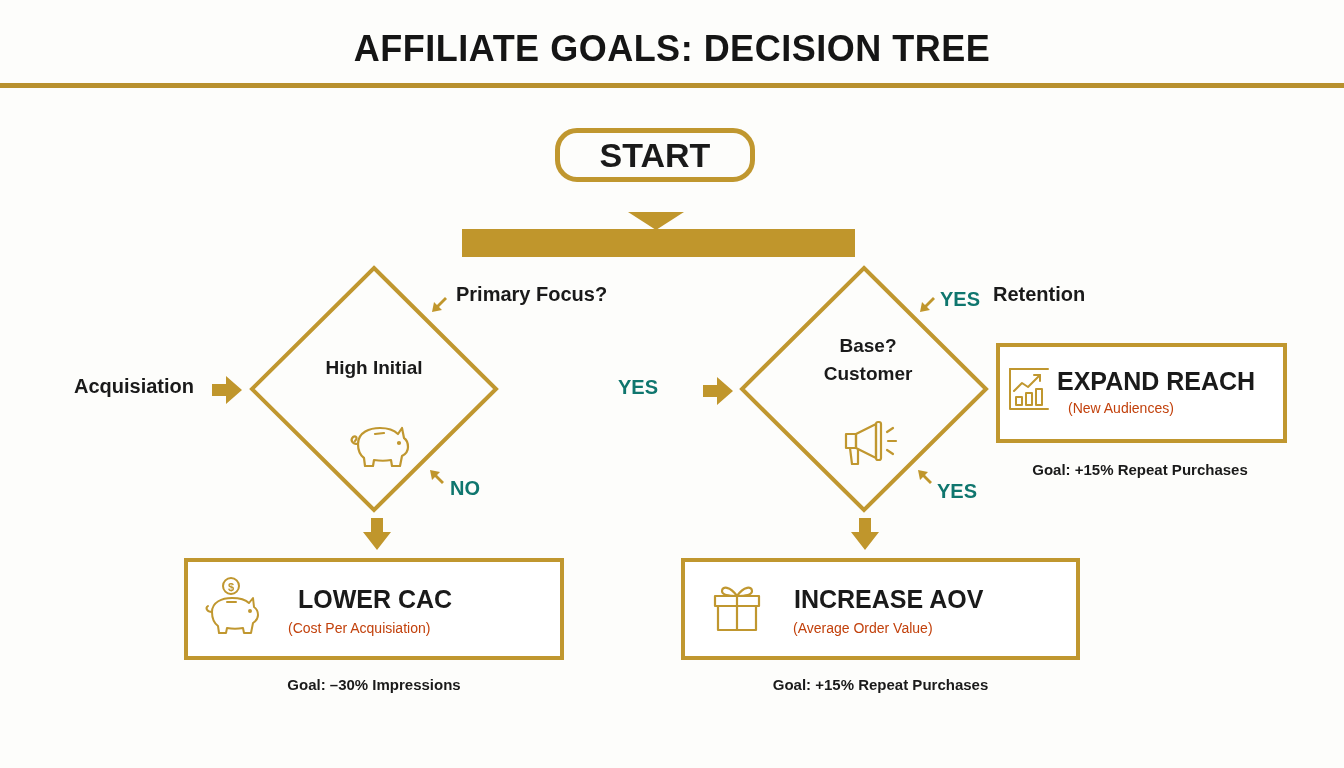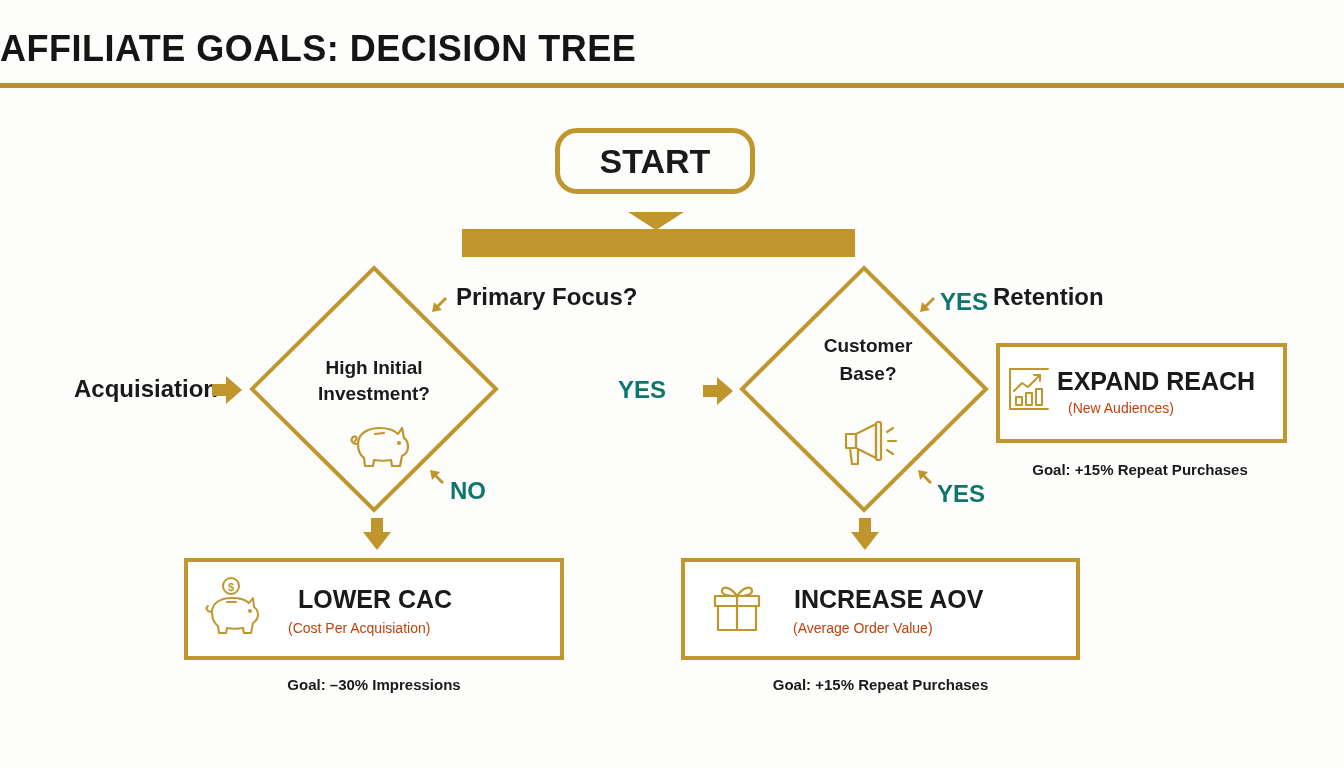--- a/index.html
+++ b/index.html
@@ -1,23 +1,23 @@
 <!DOCTYPE html>
 <html><head>
 <meta charset="utf-8">
 <style>
   html,body{margin:0;padding:0;}
   body{width:1344px;height:768px;background:#fdfdfb;position:relative;overflow:hidden;font-family:"Liberation Sans",sans-serif;color:#1a1a1a;}
   .abs{position:absolute;}
-  .title{left:0;width:1344px;top:28px;text-align:left;font-weight:bold;font-size:36px;letter-spacing:0.5px;color:#151515;}
+  .title{left:0;width:1344px;top:28px;text-align:center;font-weight:bold;font-size:36px;letter-spacing:0.5px;color:#151515;}
   .title-rule{left:0;top:83px;width:1344px;height:5px;background:#b8902e;}
-  .start{left:555px;top:128px;width:200px;height:66px;border:5px solid #c0972f;border-radius:22px;display:flex;align-items:center;justify-content:center;font-weight:bold;font-size:34px;box-sizing:border-box;}
+  .start{left:555px;top:128px;width:200px;height:54px;border:5px solid #c0972f;border-radius:22px;display:flex;align-items:center;justify-content:center;font-weight:bold;font-size:34px;box-sizing:border-box;}
   .funnel{left:628px;top:212px;width:0;height:0;border-left:28px solid transparent;border-right:28px solid transparent;border-top:18px solid #c0962c;}
   .bar{left:462px;top:229px;width:393px;height:28px;background:#c0962c;}
-  .lbl{font-size:24px;font-weight:bold;white-space:nowrap;}
+  .lbl{font-size:20px;font-weight:bold;white-space:nowrap;}
   .gold{color:#0f766e;}
   .dtext{text-align:center;font-size:19px;font-weight:bold;line-height:26px;}
   .box{border:4px solid #c0972f;box-sizing:border-box;background:#fff;}
   .box-title{font-weight:bold;font-size:25px;white-space:nowrap;}
   .box-sub{font-size:14px;font-weight:normal;white-space:nowrap;color:#c2410c;}
   .goal{font-size:15px;font-weight:bold;white-space:nowrap;text-align:center;}
   svg{display:block;}
 </style>
 </head>
 <body>
@@ -29,21 +29,20 @@
     <span>START</span>
   </div>
 <div class="abs funnel"></div>
 <div class="abs bar"></div>
 
 <svg class="abs" style="left:248px;top:264px;" width="252" height="250">
   <polygon points="126,4 248,125 126,246 4,125" fill="none" stroke="#c0972f" stroke-width="4"></polygon>
 </svg>
 <div class="abs dtext" style="left:284px;top:355px;width:180px;">
   <div>High Initial</div>
-  <div>Investment?</div>
 </div>
 <svg class="abs" style="left:344px;top:420px;" width="68" height="52" viewBox="0 0 68 52">
   <g fill="none" stroke="#c0972f" stroke-width="2.2" stroke-linejoin="round" stroke-linecap="round">
     <path d="M14 24 C14 12 26 8 36 8 C44 8 50 10 54 14 L58 8 L60 18 C63 20 64 23 64 27 C64 31 62 34 58 36 L56 46 L48 46 L47 40 C42 41 36 41 30 40 L29 46 L21 46 L20 38 C16 35 14 30 14 24 Z"></path>
     <path d="M14 24 C8 24 6 20 9 17 C12 15 14 18 11 21"></path>
     <path d="M31 14 L40 13"></path>
     <circle cx="55" cy="23" r="1" fill="#c0972f"></circle>
   </g>
 </svg>
 
@@ -76,22 +75,22 @@
   </g>
 </svg>
 <div class="abs box-title" style="left:298px;top:585px;">LOWER CAC</div>
 <div class="abs box-sub" style="left:288px;top:620px;">(Cost Per Acquisiation)</div>
 <div class="abs goal" style="left:184px;width:380px;top:676px;">Goal: –30% Impressions</div>
 
 <svg class="abs" style="left:738px;top:264px;" width="252" height="250">
   <polygon points="126,4 248,125 126,246 4,125" fill="none" stroke="#c0972f" stroke-width="4"></polygon>
 </svg>
 <div class="abs dtext" style="left:778px;top:332px;width:180px;line-height:28px;">
+  <div>Base?</div>
   <div>Customer</div>
-  <div>Base?</div>
 </div>
 <svg class="abs" style="left:842px;top:420px;" width="60" height="48" viewBox="0 0 60 48">
   <g fill="none" stroke="#c0972f" stroke-width="2.2" stroke-linejoin="round" stroke-linecap="round">
     <rect x="4" y="14" width="10" height="14"></rect>
     <path d="M14 14 L34 4 L34 38 L14 28 Z"></path>
     <rect x="34" y="2" width="5" height="38" rx="2"></rect>
     <path d="M8 28 L10 44 L16 44 L16 30"></path>
     <path d="M45 12 L51 8"></path>
     <path d="M46 21 L54 21"></path>
     <path d="M45 30 L51 34"></path>

